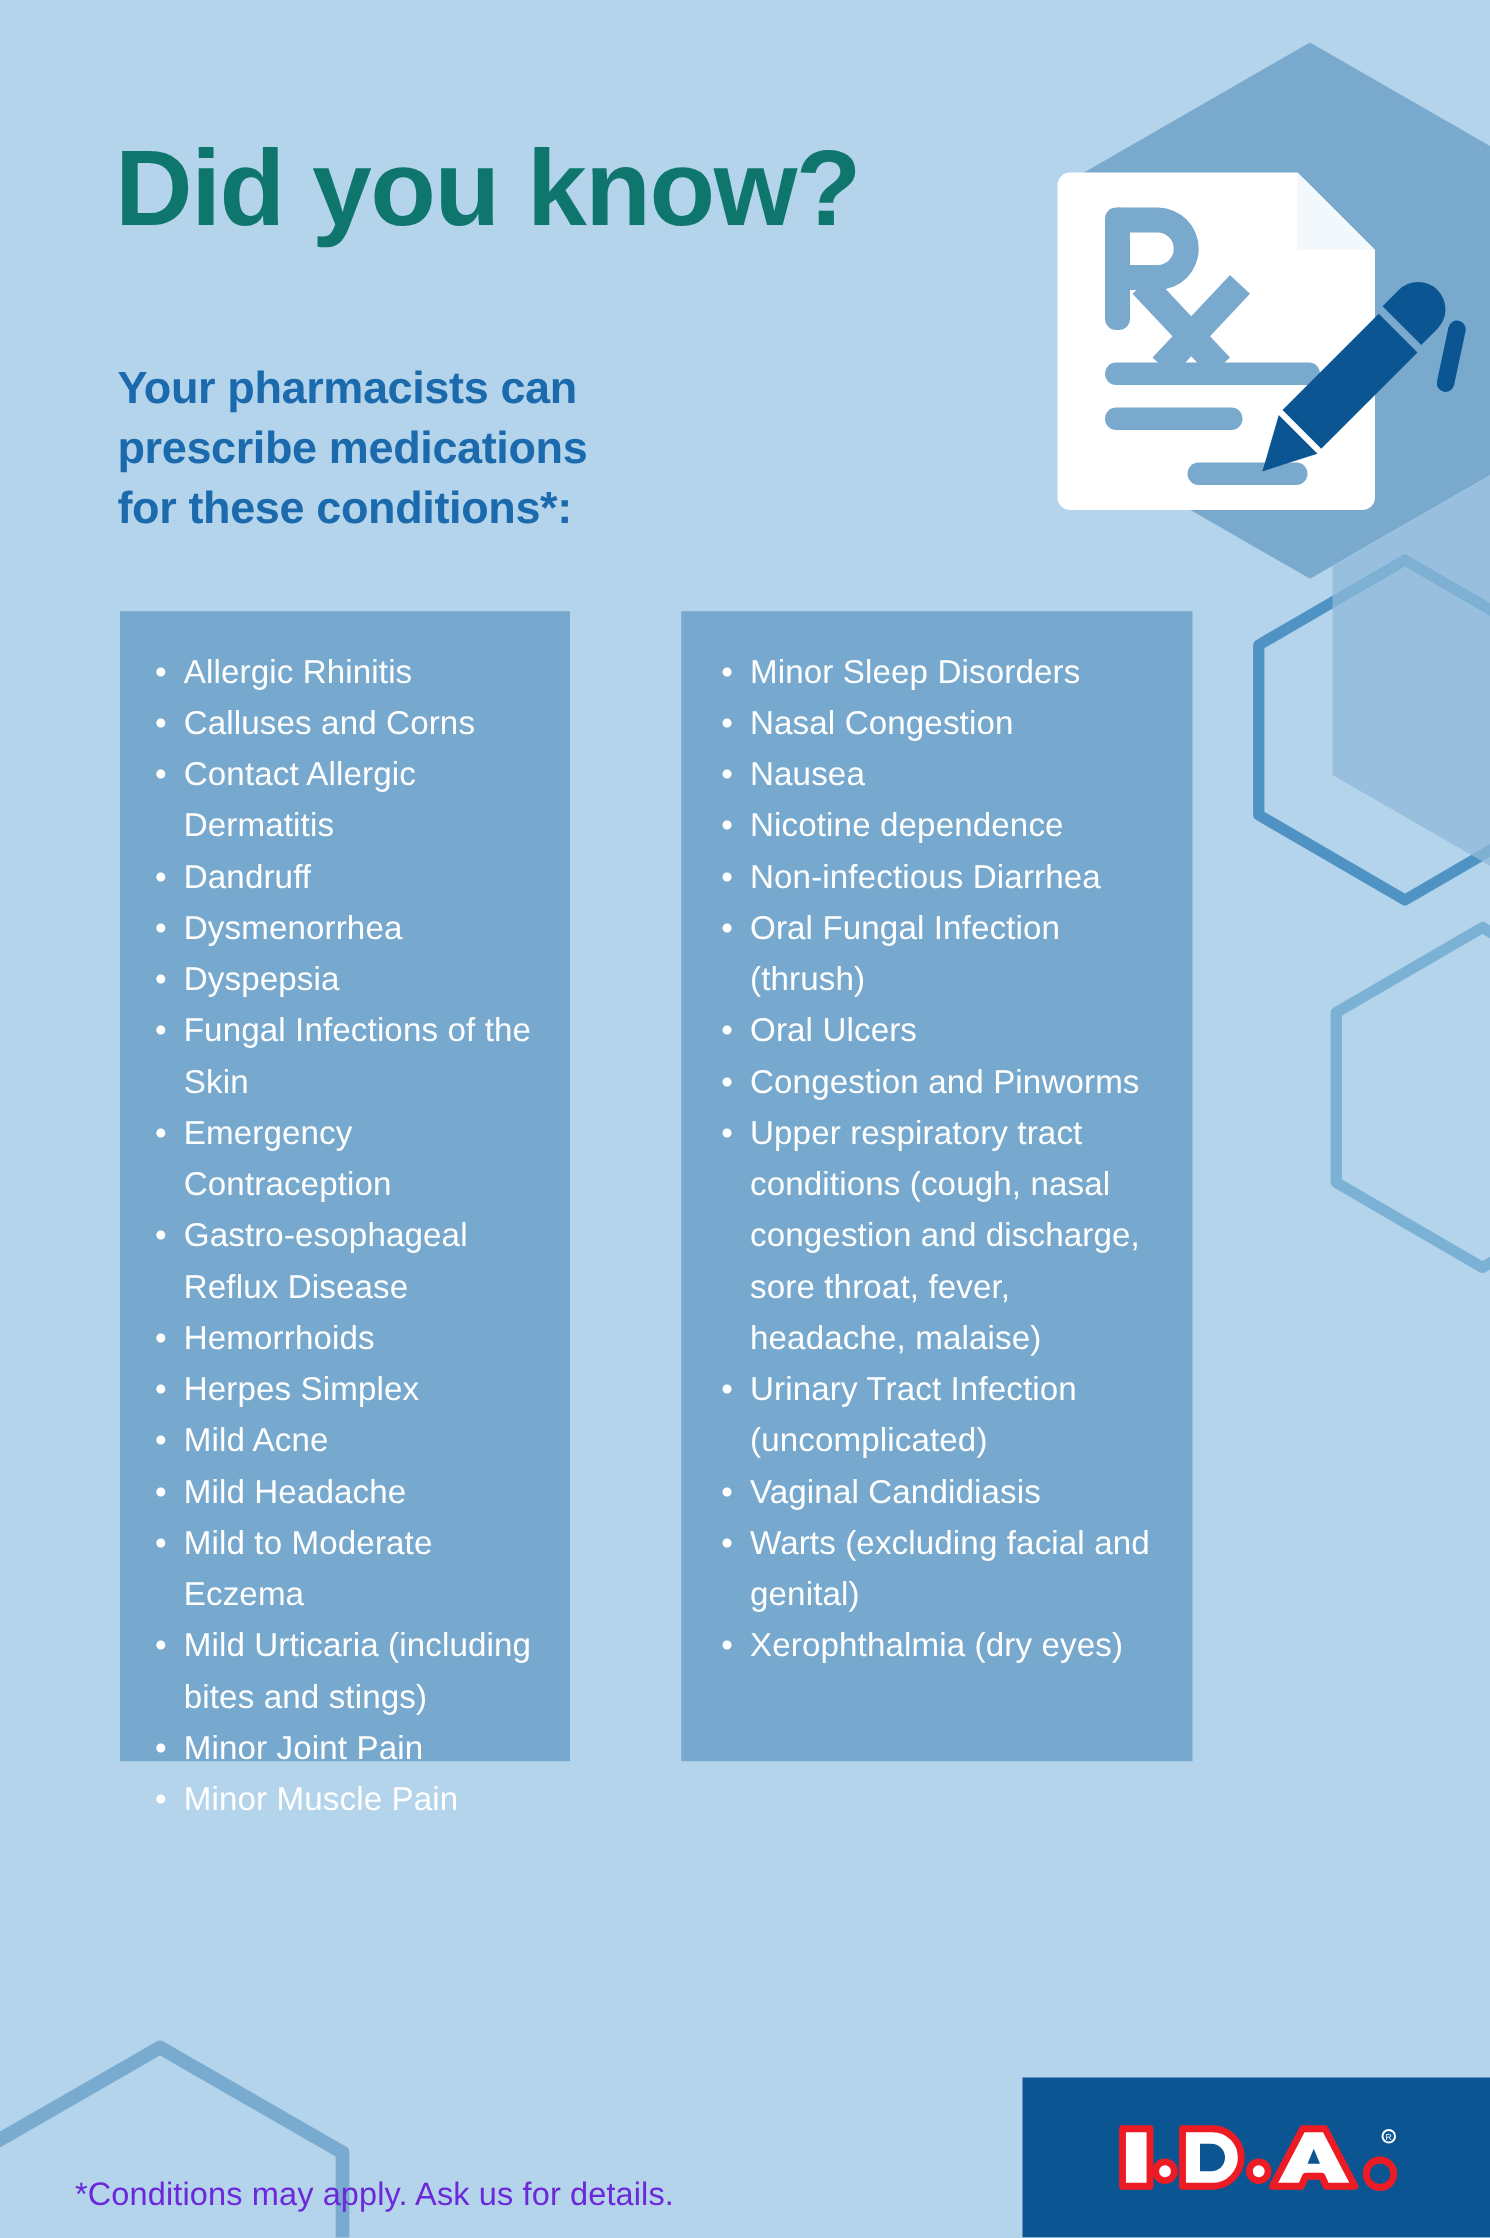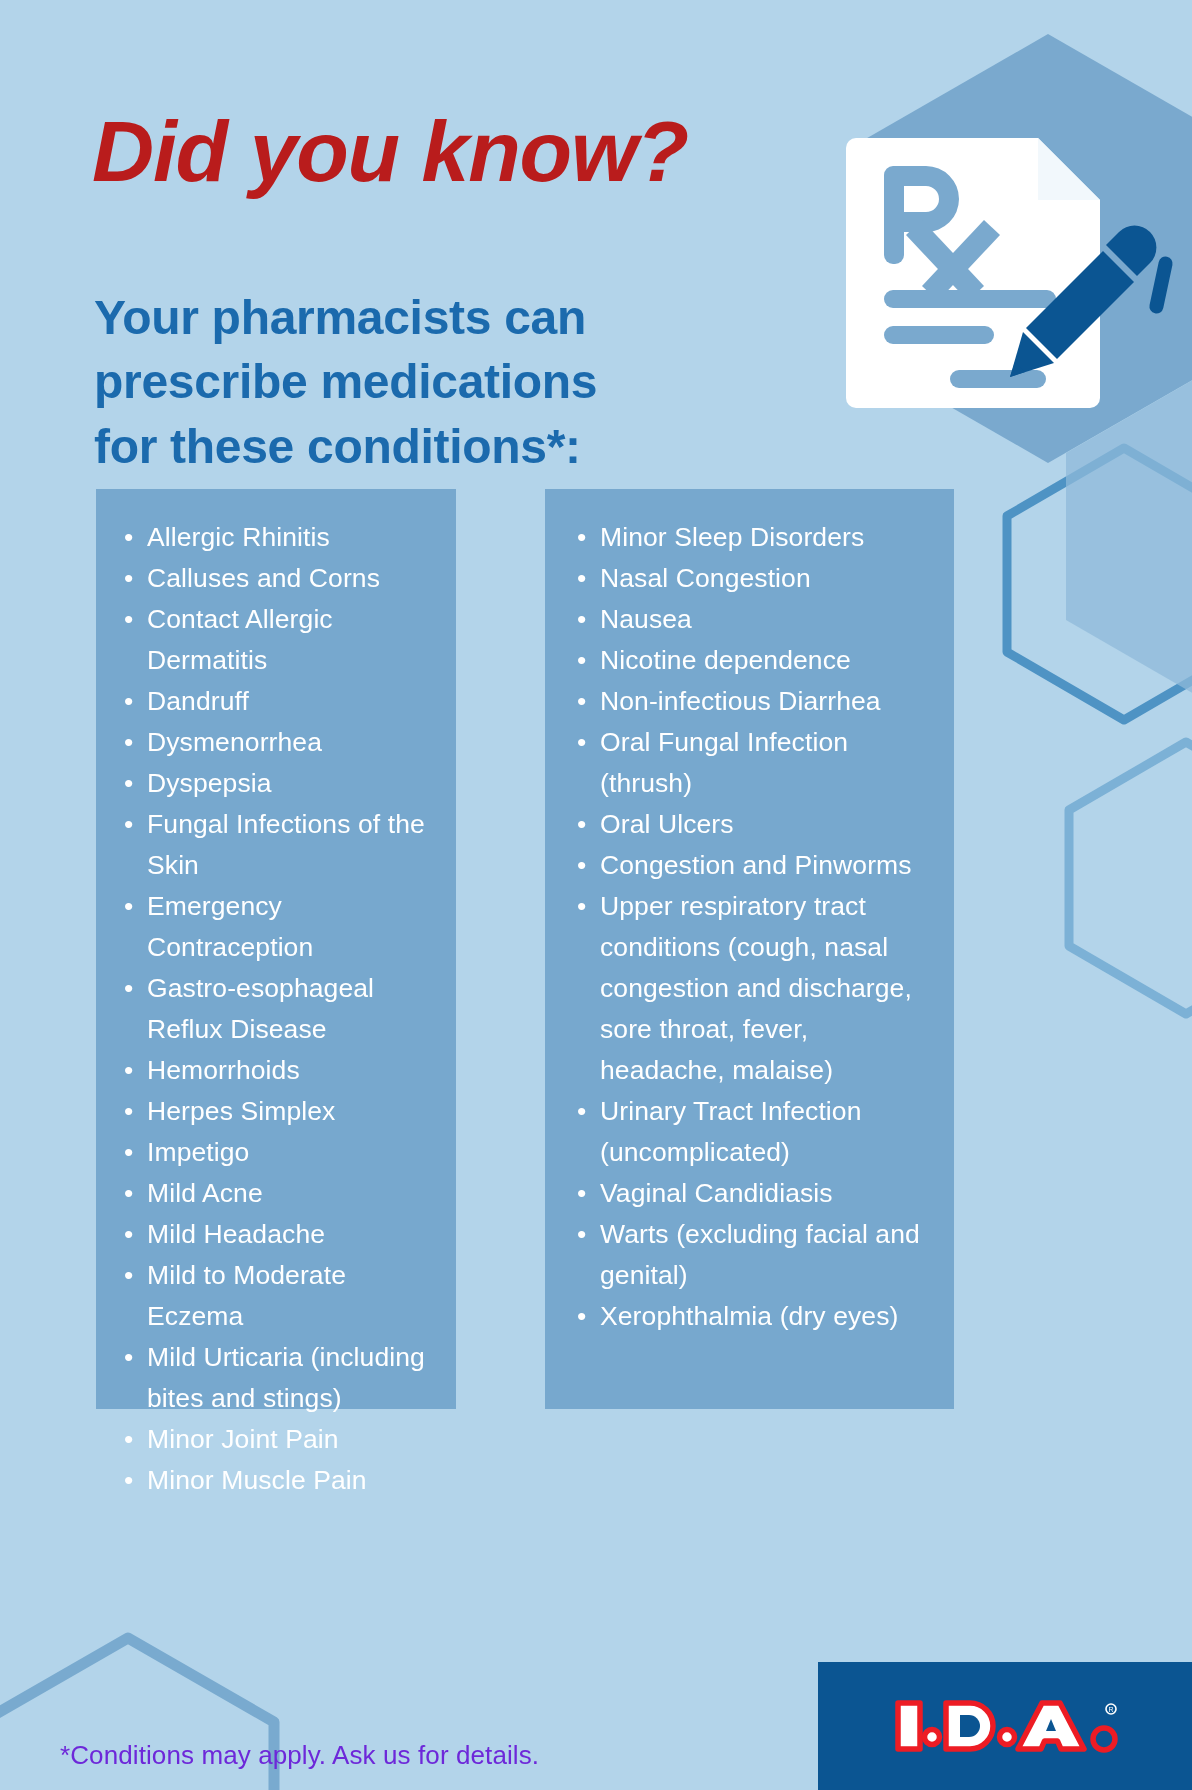--- a/index.html
+++ b/index.html
@@ -25,31 +25,30 @@
   }
   #deco-layer { position:absolute; inset:0; }
 
   
   .headline {
     position: absolute;
     left: 92px;
     top: 108px;
     font-size: 86px;
     font-weight: bold;
-    color: #b91c1c;
+    color: #0f766e;
     letter-spacing: -1.2px;
     line-height: 1.0;
     white-space: nowrap;
-    font-style: italic;
   }
   .subhead {
     position: absolute;
     left: 94px;
     top: 286px;
-    font-size: 48px;
+    font-size: 36px;
     font-weight: bold;
     color: #1b6aad;
     line-height: 1.34;
     letter-spacing: -0.3px;
     width: 620px;
   }
 
   
   #rx-badge {
     position: absolute;
@@ -198,21 +197,20 @@
       <li class="cond-item">Calluses and Corns</li>
       <li class="cond-item">Contact Allergic Dermatitis</li>
       <li class="cond-item">Dandruff</li>
       <li class="cond-item">Dysmenorrhea</li>
       <li class="cond-item">Dyspepsia</li>
       <li class="cond-item">Fungal Infections of the Skin</li>
       <li class="cond-item">Emergency Contraception</li>
       <li class="cond-item">Gastro-esophageal Reflux Disease</li>
       <li class="cond-item">Hemorrhoids</li>
       <li class="cond-item">Herpes Simplex</li>
-      <li class="cond-item">Impetigo</li>
       <li class="cond-item">Mild Acne</li>
       <li class="cond-item">Mild Headache</li>
       <li class="cond-item">Mild to Moderate Eczema</li>
       <li class="cond-item">Mild Urticaria (including bites and stings)</li>
       <li class="cond-item">Minor Joint Pain</li>
       <li class="cond-item">Minor Muscle Pain</li>
     </ul>
   </div>
 
   <div class="panel" id="panel-right">

